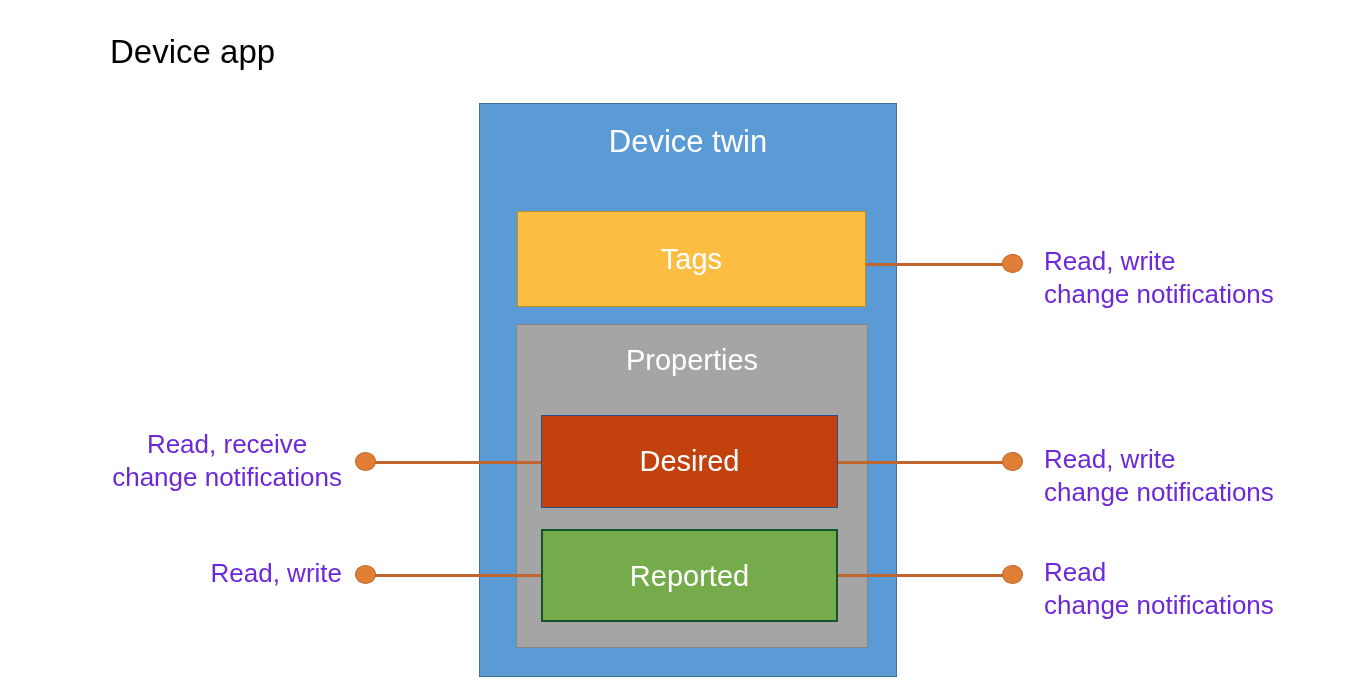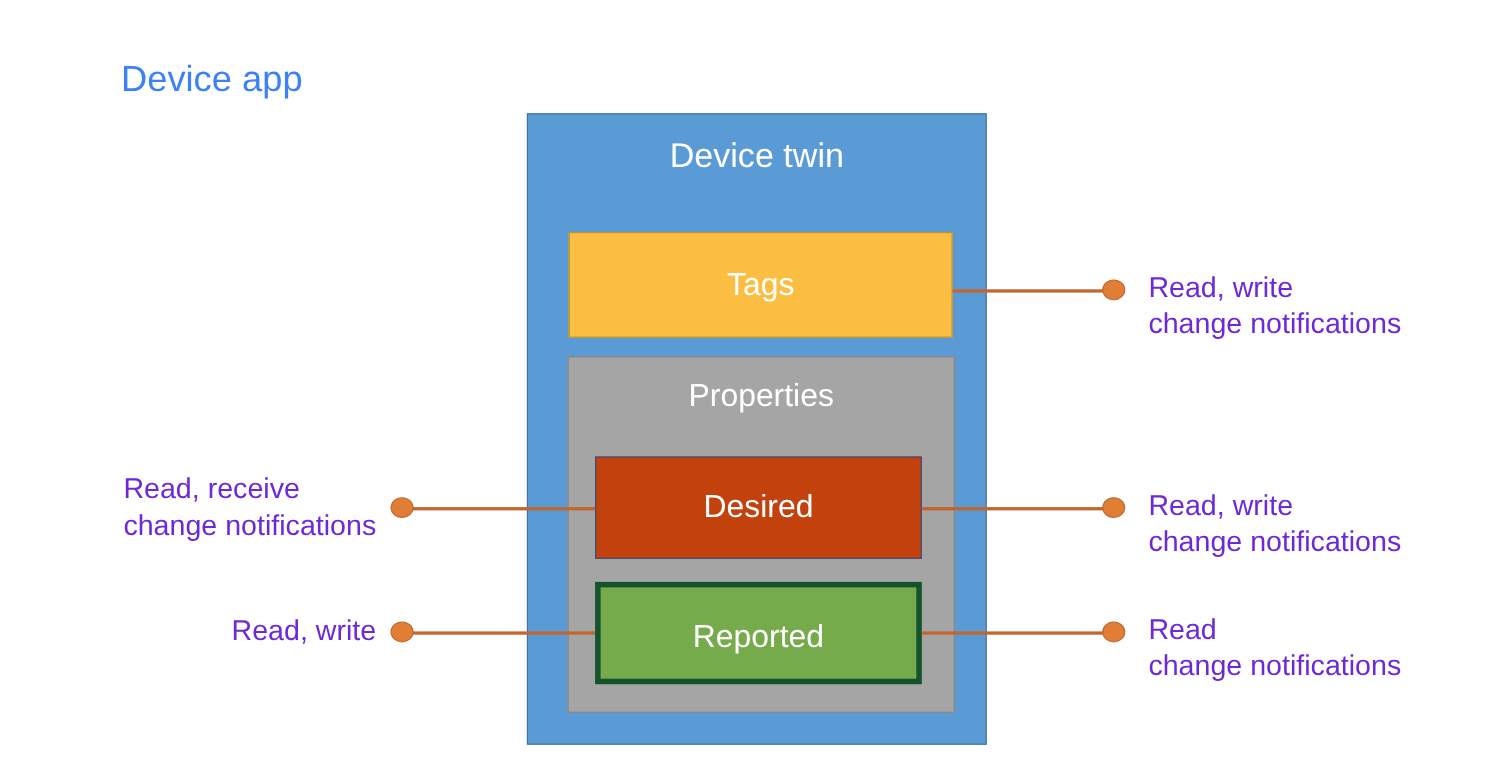--- a/index.html
+++ b/index.html
@@ -18,24 +18,23 @@
     height: 696px;
     background: #ffffff;
     overflow: hidden;
   }
 
   
   .col-header {
     position: absolute;
     font-size: 33px;
     line-height: 38px;
-    color: #3b82f6;
+    color: #000000;
     font-weight: 400;
     white-space: nowrap;
-    margin-top: 20px;
   }
   #header-device-app { left: 110px; top: 33px; }
   #header-back-end  { left: 1056px; top: 33px; }
 
   
   .box {
     position: absolute;
     box-sizing: border-box;
     display: flex;
     justify-content: center;
@@ -104,21 +103,21 @@
     line-height: 34px;
     padding-top: 28px;
   }
 
   #box-reported {
     left: 541px;
     top: 529px;
     width: 297px;
     height: 93px;
     background: #76AB4C;
-    border: 5px solid #14532d;
+    border: 2px solid #14532d;
   }
   #box-reported > .box-label {
     font-size: 29px;
     line-height: 34px;
     padding-top: 28px;
   }
 
   
   .connector-line {
     position: absolute;
@@ -151,21 +150,21 @@
 
   
   .caption {
     position: absolute;
     font-size: 26px;
     line-height: 33px;
     color: #6d28d9;
     white-space: nowrap;
   }
   .caption.right { text-align: left; }
-  .caption.left  { text-align: left; }
+  .caption.left  { text-align: center; }
 
   #caption-tags-right     { left: 1044px; top: 245px; }
   #caption-desired-right  { left: 1044px; top: 443px; }
   #caption-reported-right { left: 1044px; top: 556px; }
 
   #caption-desired-left   { right: 1024px; top: 428px; }
   #caption-reported-left  { right: 1024px; top: 557px; }
 </style>
 </head>
 <body>

